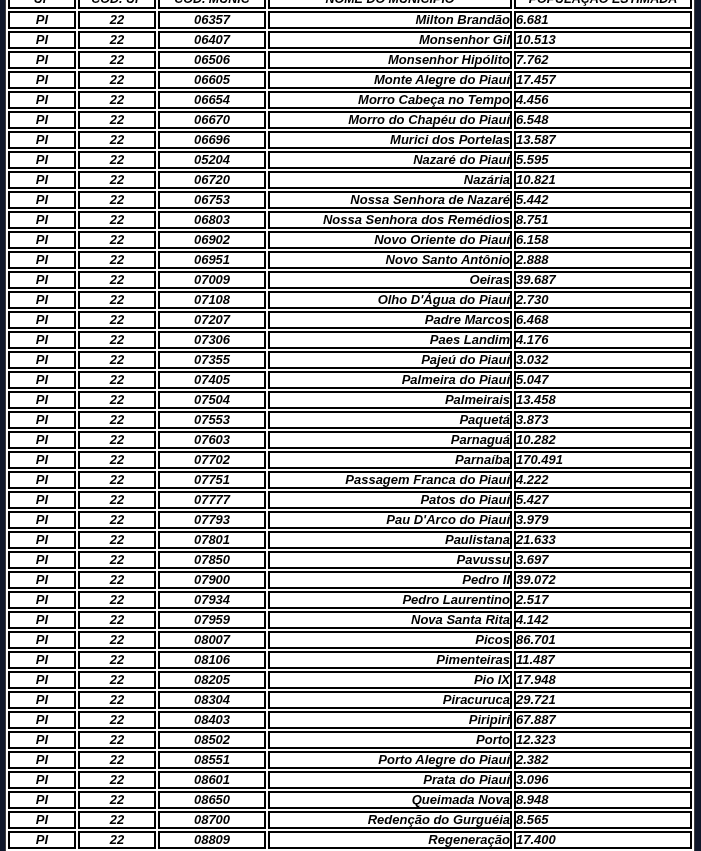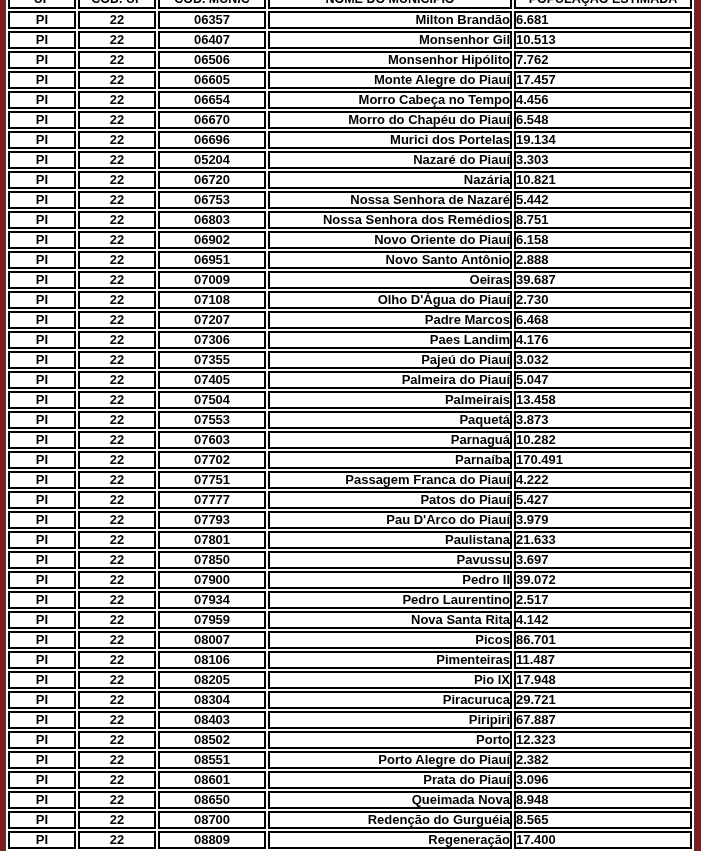--- a/index.html
+++ b/index.html
@@ -11,21 +11,22 @@
     width: 701px;
     height: 851px;
     overflow: hidden;
     font-family: "Liberation Sans", sans-serif;
   }
   .sheet {
     position: relative;
     width: 701px;
     height: 851px;
     overflow: hidden;
-    background: #7f1d1d;
+    background: #0f172a;
+    font-style: italic;
   }
   .table-frame {
     position: absolute;
     left: 5px;
     top: -18px;
     width: 690px;
     border: 1px solid #3d3d3d;
     background: #ffffff;
     box-sizing: border-box;
   }
@@ -132,29 +133,29 @@
     <td class="c-codmun">06670</td>
     <td class="c-nome">Morro do Chapéu do Piauí</td>
     <td class="c-pop">6.548</td>
   </tr>
 
   <tr>
     <td class="c-uf">PI</td>
     <td class="c-coduf">22</td>
     <td class="c-codmun">06696</td>
     <td class="c-nome">Murici dos Portelas</td>
-    <td class="c-pop">19.134</td>
+    <td class="c-pop">13.587</td>
   </tr>
 
   <tr>
     <td class="c-uf">PI</td>
     <td class="c-coduf">22</td>
     <td class="c-codmun">05204</td>
     <td class="c-nome">Nazaré do Piauí</td>
-    <td class="c-pop">3.303</td>
+    <td class="c-pop">5.595</td>
   </tr>
 
   <tr>
     <td class="c-uf">PI</td>
     <td class="c-coduf">22</td>
     <td class="c-codmun">06720</td>
     <td class="c-nome">Nazária</td>
     <td class="c-pop">10.821</td>
   </tr>
 

